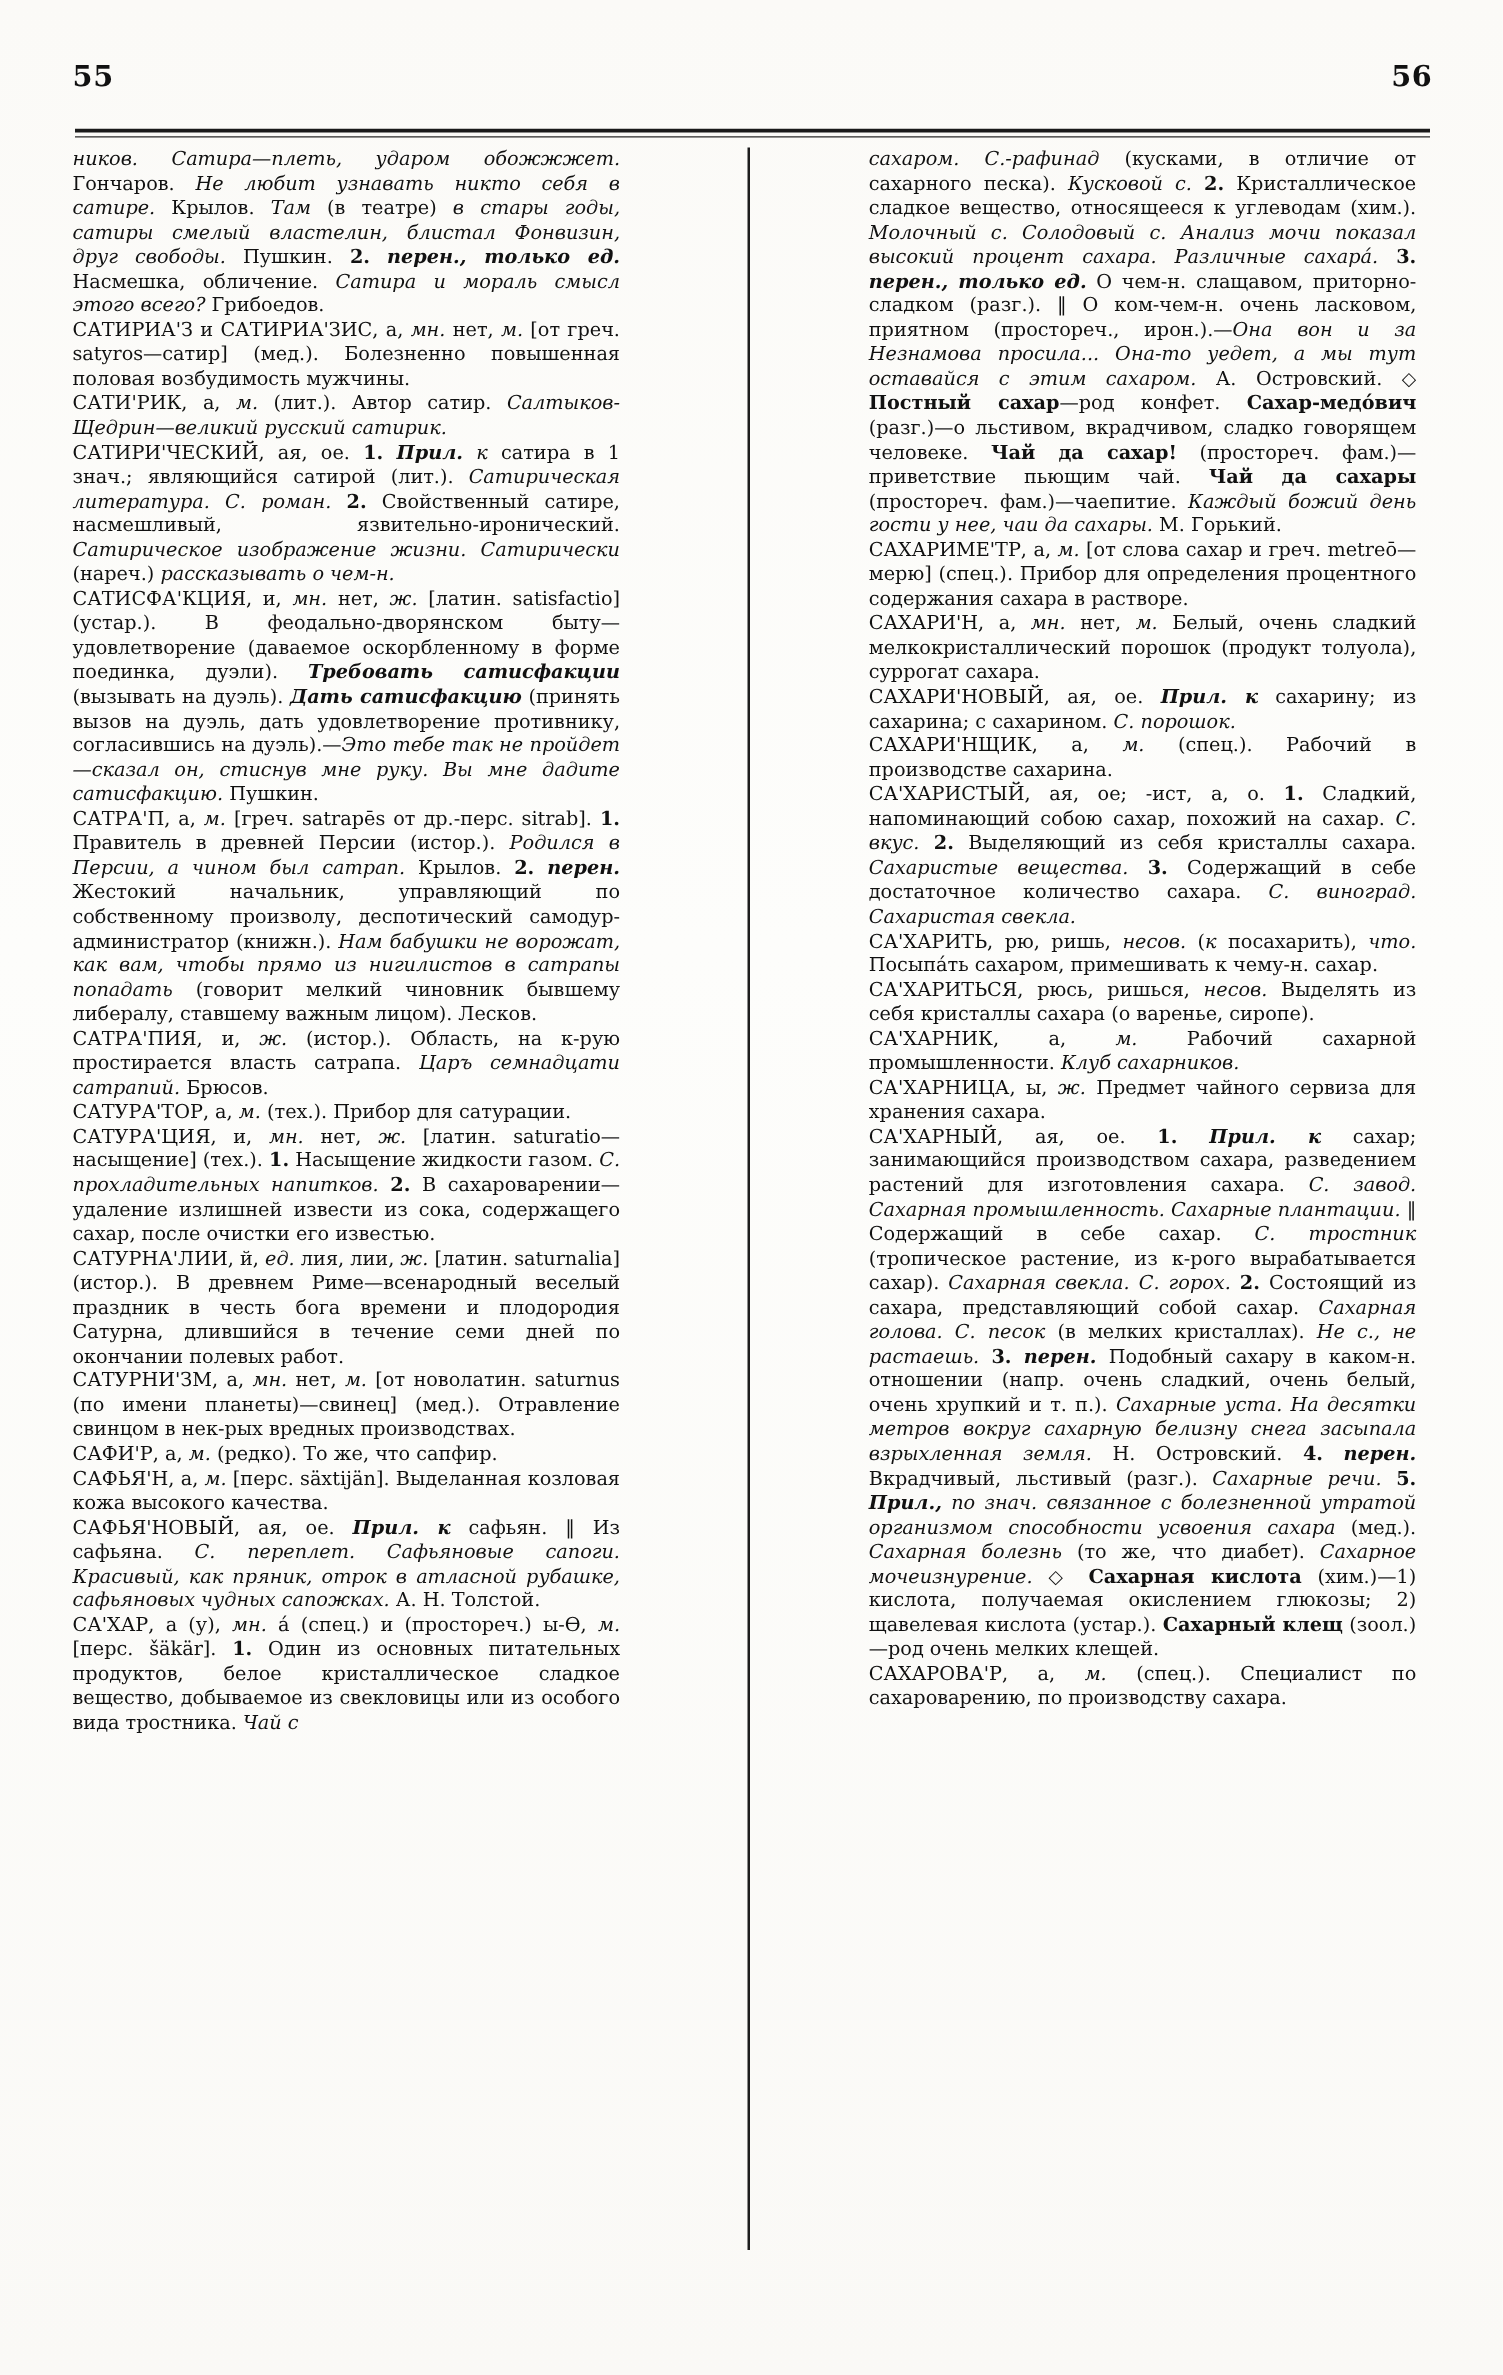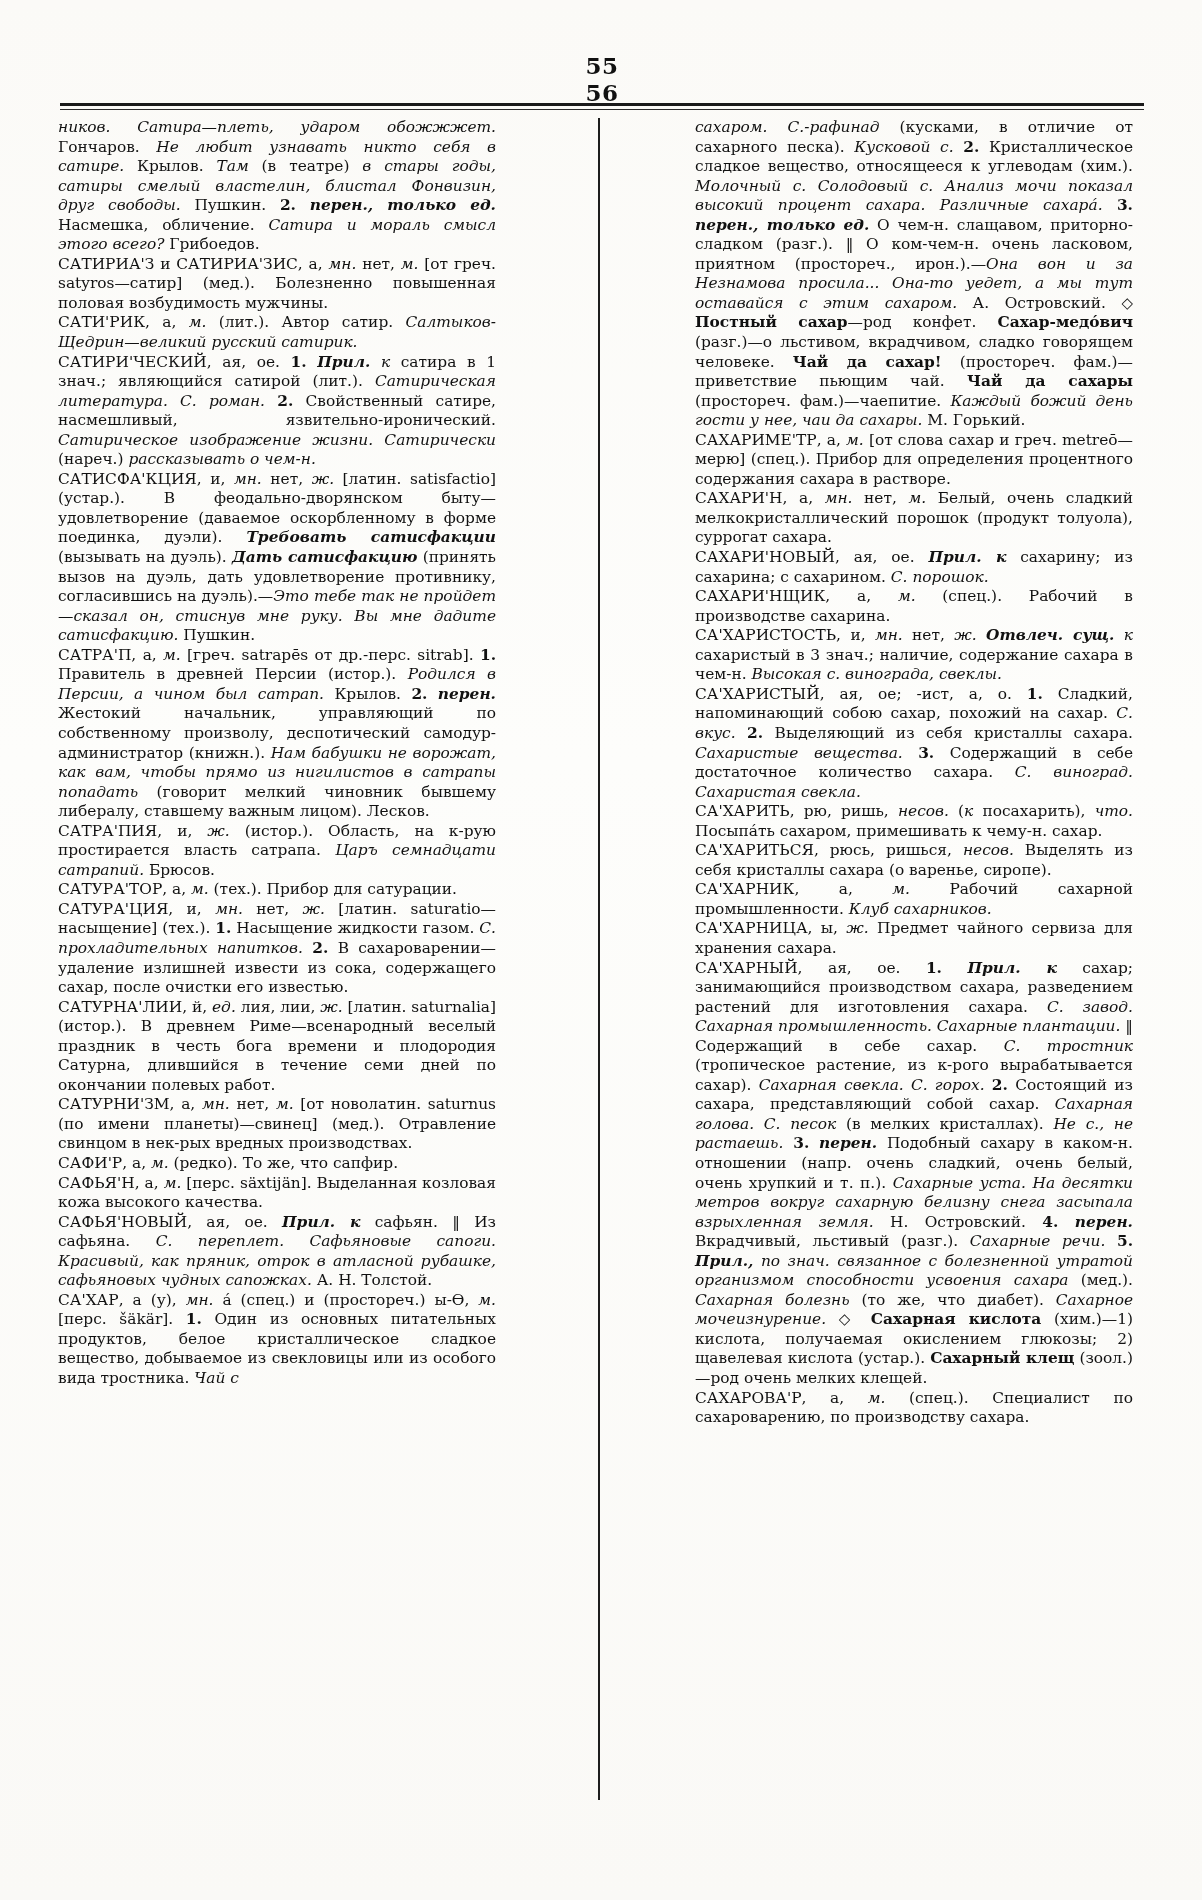--- a/index.html
+++ b/index.html
@@ -11,22 +11,22 @@
     position:relative;
     overflow:hidden;
   }
   .page{
     position:absolute;
     left:0;top:0;width:1202px;height:1900px;
     background:linear-gradient(180deg,#fbfaf7 0%,#fdfdfb 40%,#faf9f6 100%);
   }
   
   .runhead{
-    position:absolute;left:58px;top:52px;width:1088px;height:34px;
-    display:flex;align-items:center;justify-content:space-between;flex-direction:column;
+    position:absolute;left:58px;top:41px;width:1088px;height:34px;
+    display:flex;align-items:flex-end;justify-content:space-between;
   }
   .folio{
     font-weight:bold;font-size:23px;letter-spacing:0.5px;
     font-family:"DejaVu Serif","Liberation Serif",serif;
   }
   .runtitle{
     font-weight:bold;font-size:19px;letter-spacing:0.8px;
     text-align:center;flex:1;
   }
   
@@ -91,21 +91,20 @@
       <p class="entry"><span class="hw">САФЬЯ'Н,</span> а, <span class="i">м.</span> [перс. säxtijän]. Выделанная козловая кожа высокого качества.</p>
       <p class="entry"><span class="hw">САФЬЯ'НОВЫЙ,</span> ая, ое. <span class="bi">Прил. к</span> сафьян. ‖ Из сафьяна. <span class="i">С. переплет. Сафьяновые сапоги. Красивый, как пряник, отрок в атласной рубашке, сафьяновых чудных сапожках.</span> А. Н. Толстой.</p>
       <p class="entry"><span class="hw">СА'ХАР,</span> а (у), <span class="i">мн.</span> á (спец.) и (простореч.) ы-Ѳ, <span class="i">м.</span> [перс. šäkär]. <span class="b">1.</span> Один из основных питательных продуктов, белое кристаллическое сладкое вещество, добываемое из свекловицы или из особого вида тростника. <span class="i">Чай с</span></p>
     </div>
   <div class="col col-right" id="col-right">
       <p class="cont"><span class="i">сахаром. С.-рафинад</span> (кусками, в отличие от сахарного песка). <span class="i">Кусковой с.</span> <span class="b">2.</span> Кристаллическое сладкое вещество, относящееся к углеводам (хим.). <span class="i">Молочный с. Солодовый с. Анализ мочи показал высокий процент сахара. Различные сахарá.</span> <span class="b">3.</span> <span class="bi">перен., только ед.</span> О чем-н. слащавом, приторно-сладком (разг.). ‖ О ком-чем-н. очень ласковом, приятном (простореч., ирон.).—<span class="i">Она вон и за Незнамова просила... Она-то уедет, а мы тут оставайся с этим сахаром.</span> А. Островский. <span class="dia">◇</span> <span class="b">Постный сахар</span>—род конфет. <span class="b">Сахар-медóвич</span> (разг.)—о льстивом, вкрадчивом, сладко говорящем человеке. <span class="b">Чай да сахар!</span> (простореч. фам.)—приветствие пьющим чай. <span class="b">Чай да сахары</span> (простореч. фам.)—чаепитие. <span class="i">Каждый божий день гости у нее, чаи да сахары.</span> М. Горький.</p>
       <p class="entry"><span class="hw">САХАРИМЕ'ТР,</span> а, <span class="i">м.</span> [от слова сахар и греч. metreō—мерю] (спец.). Прибор для определения процентного содержания сахара в растворе.</p>
       <p class="entry"><span class="hw">САХАРИ'Н,</span> а, <span class="i">мн.</span> нет, <span class="i">м.</span> Белый, очень сладкий мелкокристаллический порошок (продукт толуола), суррогат сахара.</p>
       <p class="entry"><span class="hw">САХАРИ'НОВЫЙ,</span> ая, ое. <span class="bi">Прил. к</span> сахарину; из сахарина; с сахарином. <span class="i">С. порошок.</span></p>
       <p class="entry"><span class="hw">САХАРИ'НЩИК,</span> а, <span class="i">м.</span> (спец.). Рабочий в производстве сахарина.</p>
-      <p class="entry"><span class="hw">СА'ХАРИСТОСТЬ,</span> и, <span class="i">мн.</span> нет, <span class="i">ж.</span> <span class="bi">Отвлеч. сущ.</span> <span class="i">к</span> сахаристый в 3 знач.; наличие, содержание сахара в чем-н. <span class="i">Высокая с. винограда, свеклы.</span></p>
       <p class="entry"><span class="hw">СА'ХАРИСТЫЙ,</span> ая, ое; -ист, а, о. <span class="b">1.</span> Сладкий, напоминающий собою сахар, похожий на сахар. <span class="i">С. вкус.</span> <span class="b">2.</span> Выделяющий из себя кристаллы сахара. <span class="i">Сахаристые вещества.</span> <span class="b">3.</span> Содержащий в себе достаточное количество сахара. <span class="i">С. виноград. Сахаристая свекла.</span></p>
       <p class="entry"><span class="hw">СА'ХАРИТЬ,</span> рю, ришь, <span class="i">несов.</span> (<span class="i">к</span> посахарить), <span class="i">что.</span> Посыпáть сахаром, примешивать к чему-н. сахар.</p>
       <p class="entry"><span class="hw">СА'ХАРИТЬСЯ,</span> рюсь, ришься, <span class="i">несов.</span> Выделять из себя кристаллы сахара (о варенье, сиропе).</p>
       <p class="entry"><span class="hw">СА'ХАРНИК,</span> а, <span class="i">м.</span> Рабочий сахарной промышленности. <span class="i">Клуб сахарников.</span></p>
       <p class="entry"><span class="hw">СА'ХАРНИЦА,</span> ы, <span class="i">ж.</span> Предмет чайного сервиза для хранения сахара.</p>
       <p class="entry"><span class="hw">СА'ХАРНЫЙ,</span> ая, ое. <span class="b">1.</span> <span class="bi">Прил. к</span> сахар; занимающийся производством сахара, разведением растений для изготовления сахара. <span class="i">С. завод. Сахарная промышленность. Сахарные плантации.</span> ‖ Содержащий в себе сахар. <span class="i">С. тростник</span> (тропическое растение, из к-рого вырабатывается сахар). <span class="i">Сахарная свекла. С. горох.</span> <span class="b">2.</span> Состоящий из сахара, представляющий собой сахар. <span class="i">Сахарная голова. С. песок</span> (в мелких кристаллах). <span class="i">Не с., не растаешь.</span> <span class="b">3.</span> <span class="bi">перен.</span> Подобный сахару в каком-н. отношении (напр. очень сладкий, очень белый, очень хрупкий и т. п.). <span class="i">Сахарные уста. На десятки метров вокруг сахарную белизну снега засыпала взрыхленная земля.</span> Н. Островский. <span class="b">4.</span> <span class="bi">перен.</span> Вкрадчивый, льстивый (разг.). <span class="i">Сахарные речи.</span> <span class="b">5.</span> <span class="bi">Прил.,</span> <span class="i">по знач. связанное с болезненной утратой организмом способности усвоения сахара</span> (мед.). <span class="i">Сахарная болезнь</span> (то же, что диабет). <span class="i">Сахарное мочеизнурение.</span> <span class="dia">◇</span> <span class="b">Сахарная кислота</span> (хим.)—1) кислота, получаемая окислением глюкозы; 2) щавелевая кислота (устар.). <span class="b">Сахарный клещ</span> (зоол.)—род очень мелких клещей.</p>
       <p class="entry"><span class="hw">САХАРОВА'Р,</span> а, <span class="i">м.</span> (спец.). Специалист по сахароварению, по производству сахара.</p>
     </div>
 
 </div>

